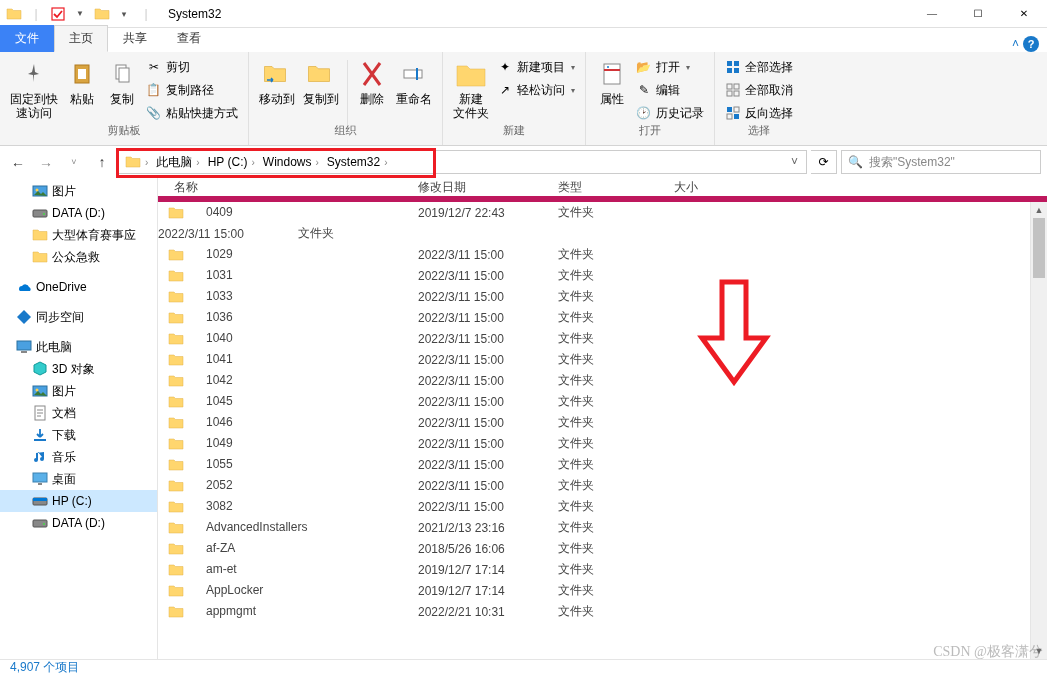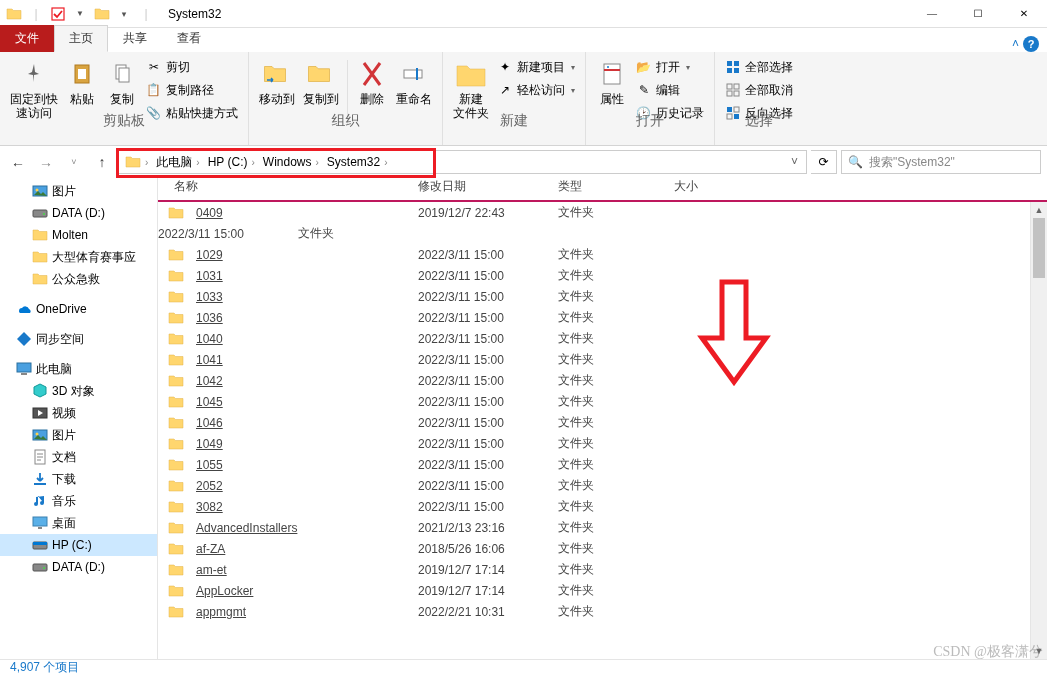--- a/index.html
+++ b/index.html
@@ -5,27 +5,27 @@
 * { margin:0; padding:0; box-sizing:border-box; font-family:"Microsoft YaHei","Segoe UI",sans-serif; font-size:12px; }
 body { width:1047px; height:683px; background:#fff; overflow:hidden; position:relative; }
 .title-bar { height:28px; display:flex; align-items:center; border-bottom:1px solid #e0e0e0; }
 .qat { display:flex; align-items:center; padding:0 4px; gap:2px; }
 .qat-item { width:20px; height:20px; display:flex; align-items:center; justify-content:center; }
 .title-text { margin-left:8px; color:#000; }
 .win-controls { margin-left:auto; display:flex; }
 .win-btn { width:46px; height:28px; display:flex; align-items:center; justify-content:center; font-size:10px; font-family:"Segoe UI Symbol"; }
 .tabs { height:24px; display:flex; align-items:flex-end; background:#fff; }
 .tab { padding:4px 14px; color:#333; border:1px solid transparent; }
-.tab.file { background:#b91c1c; color:#fff; }
+.tab.file { background:#3b82f6; color:#fff; }
 .tab.active { border:1px solid #d4d4d4; border-bottom:1px solid #f5f5f5; background:#f5f5f5; }
 .tabs-right { margin-left:auto; display:flex; align-items:center; padding-right:8px; gap:4px; }
 .help-circle { width:16px; height:16px; border-radius:50%; background:#1979ca; color:#fff; display:flex; align-items:center; justify-content:center; font-size:11px; font-weight:bold; }
 .ribbon { height:94px; background:#f5f5f5; border-bottom:1px solid #d4d4d4; display:flex; }
 .ribbon-group { height:100%; border-right:1px solid #e0e0e0; position:relative; padding:4px 6px 16px 6px; display:flex; }
-.group-label { position:absolute; bottom:15px; left:0; right:0; text-align:center; font-size:14px; color:#666; }
+.group-label { position:absolute; bottom:7px; left:0; right:0; text-align:center; font-size:11px; color:#666; }
 .rbtn-lg { display:flex; flex-direction:column; align-items:center; justify-content:flex-start; padding:2px 4px; min-width:40px; gap:2px; text-align:center; line-height:1.2; }
 .rbtn-lg .ico { width:32px; height:32px; display:flex; align-items:center; justify-content:center; }
 .rcol { display:flex; flex-direction:column; gap:1px; justify-content:flex-start; }
 .rbtn-sm { display:flex; align-items:center; gap:4px; padding:1px 4px; height:22px; white-space:nowrap; }
 .rbtn-sm .ico { width:16px; height:16px; display:flex; align-items:center; justify-content:center; }
 .addr-bar { height:32px; display:flex; align-items:center; padding:3px 6px; gap:4px; }
 .nav-btn { width:24px; height:24px; display:flex; align-items:center; justify-content:center; color:#888; font-size:14px; }
 .nav-btn.enabled { color:#333; }
 .breadcrumb { flex:1; height:24px; border:1px solid #ccc; display:flex; align-items:center; padding:0 2px; position:relative; }
 .bc-highlight { position:absolute; top:-3px; left:-3px; height:30px; width:320px; border:3px solid #ed1c24; pointer-events:none; }
@@ -35,26 +35,26 @@
 .refresh-box { width:26px; height:24px; border:1px solid #ccc; border-left:none; display:flex; align-items:center; justify-content:center; }
 .search-box { width:200px; height:24px; border:1px solid #ccc; display:flex; align-items:center; padding:0 6px; gap:6px; color:#888; }
 .content { display:flex; height:calc(100% - 28px - 24px - 94px - 32px - 24px); }
 .nav-pane { width:158px; border-right:1px solid #e5e5e5; overflow-y:auto; padding-top:2px; }
 .nav-item { display:flex; align-items:center; gap:4px; padding:2px 2px 2px 16px; height:22px; white-space:nowrap; }
 .nav-item.sub { padding-left:32px; }
 .nav-item.selected { background:#cce8ff; }
 .nav-ico { width:16px; height:16px; display:flex; align-items:center; justify-content:center; flex-shrink:0; }
 .nav-sep { height:8px; }
 .file-area { flex:1; display:flex; flex-direction:column; position:relative; }
-.col-headers { height:24px; display:flex; align-items:flex-start; border-bottom:2px solid #be185d; color:#444; }
+.col-headers { height:24px; display:flex; align-items:center; border-bottom:6px solid #be185d; color:#444; }
 .col-name { padding-left:16px; }
 .file-list { flex:1; overflow-y:auto; }
 .file-row { height:21px; display:flex; align-items:center; }
 .cell { overflow:hidden; white-space:nowrap; padding-right:8px; color:#444; }
-.cell.name { display:flex; align-items:center; gap:12px; padding-left:10px;text-decoration:underline; }
+.cell.name { display:flex; align-items:flex-start; gap:22px; padding-left:10px; }
 .c-name { width:260px; }
 .c-date { width:140px; }
 .c-type { width:116px; }
 .c-size { width:80px; }
 .status-bar { height:15px; border-top:1px solid #e5e5e5; display:flex; align-items:center; padding:0 10px; color:#1979ca; }
 .arrow-overlay { position:absolute; top:100px; left:536px; pointer-events:none; }
 .watermark { position:absolute; bottom:22px; right:4px; color:rgba(120,120,120,0.5); font-size:14px; font-family:"Microsoft YaHei"; pointer-events:none; }
 svg { display:block; }
 .folder-ico { fill:#ffd66e; stroke:#e0b24a; stroke-width:0.5; }
 .vscroll { position:absolute; top:24px; right:0; width:17px; height:calc(100% - 24px); background:#f0f0f0; border-left:1px solid #e5e5e5; }
@@ -354,28 +354,20 @@
           </svg>
         </span>
         <span>DATA (D:)</span>
       </div>
       <div class="nav-item sub">
         <span class="nav-ico">
           <svg width="16" height="16">
             <use href="#folder16"></use>
           </svg>
         </span>
-        <span>Molten</span>
-      </div>
-      <div class="nav-item sub">
-        <span class="nav-ico">
-          <svg width="16" height="16">
-            <use href="#folder16"></use>
-          </svg>
-        </span>
         <span>大型体育赛事应</span>
       </div>
       <div class="nav-item sub">
         <span class="nav-ico">
           <svg width="16" height="16">
             <use href="#folder16"></use>
           </svg>
         </span>
         <span>公众急救</span>
       </div>
@@ -407,29 +399,20 @@
         </span>
         <span>此电脑</span>
       </div>
       <div class="nav-item sub">
         <span class="nav-ico">
           <svg width="16" height="16">
             <path d="M8 1l6 3v7l-6 3-6-3V4z" fill="#3cc" stroke="#199"></path>
           </svg>
         </span>
         <span>3D 对象</span>
-      </div>
-      <div class="nav-item sub">
-        <span class="nav-ico">
-          <svg width="16" height="16">
-            <rect x="1" y="3" width="14" height="10" fill="#555" stroke="#333"></rect>
-            <path d="M6 5v6l5-3z" fill="#fff"></path>
-          </svg>
-        </span>
-        <span>视频</span>
       </div>
       <div class="nav-item sub">
         <span class="nav-ico">
           <svg width="16" height="16">
             <rect x="1" y="3" width="14" height="10" fill="#4aa0e0" stroke="#2a70a0"></rect>
             <circle cx="5" cy="7" r="1.5" fill="#ffd24d"></circle>
             <path d="M2 12l4-4 3 3 2-2 4 4z" fill="#3a7a3a"></path>
           </svg>
         </span>
         <span>图片</span>

